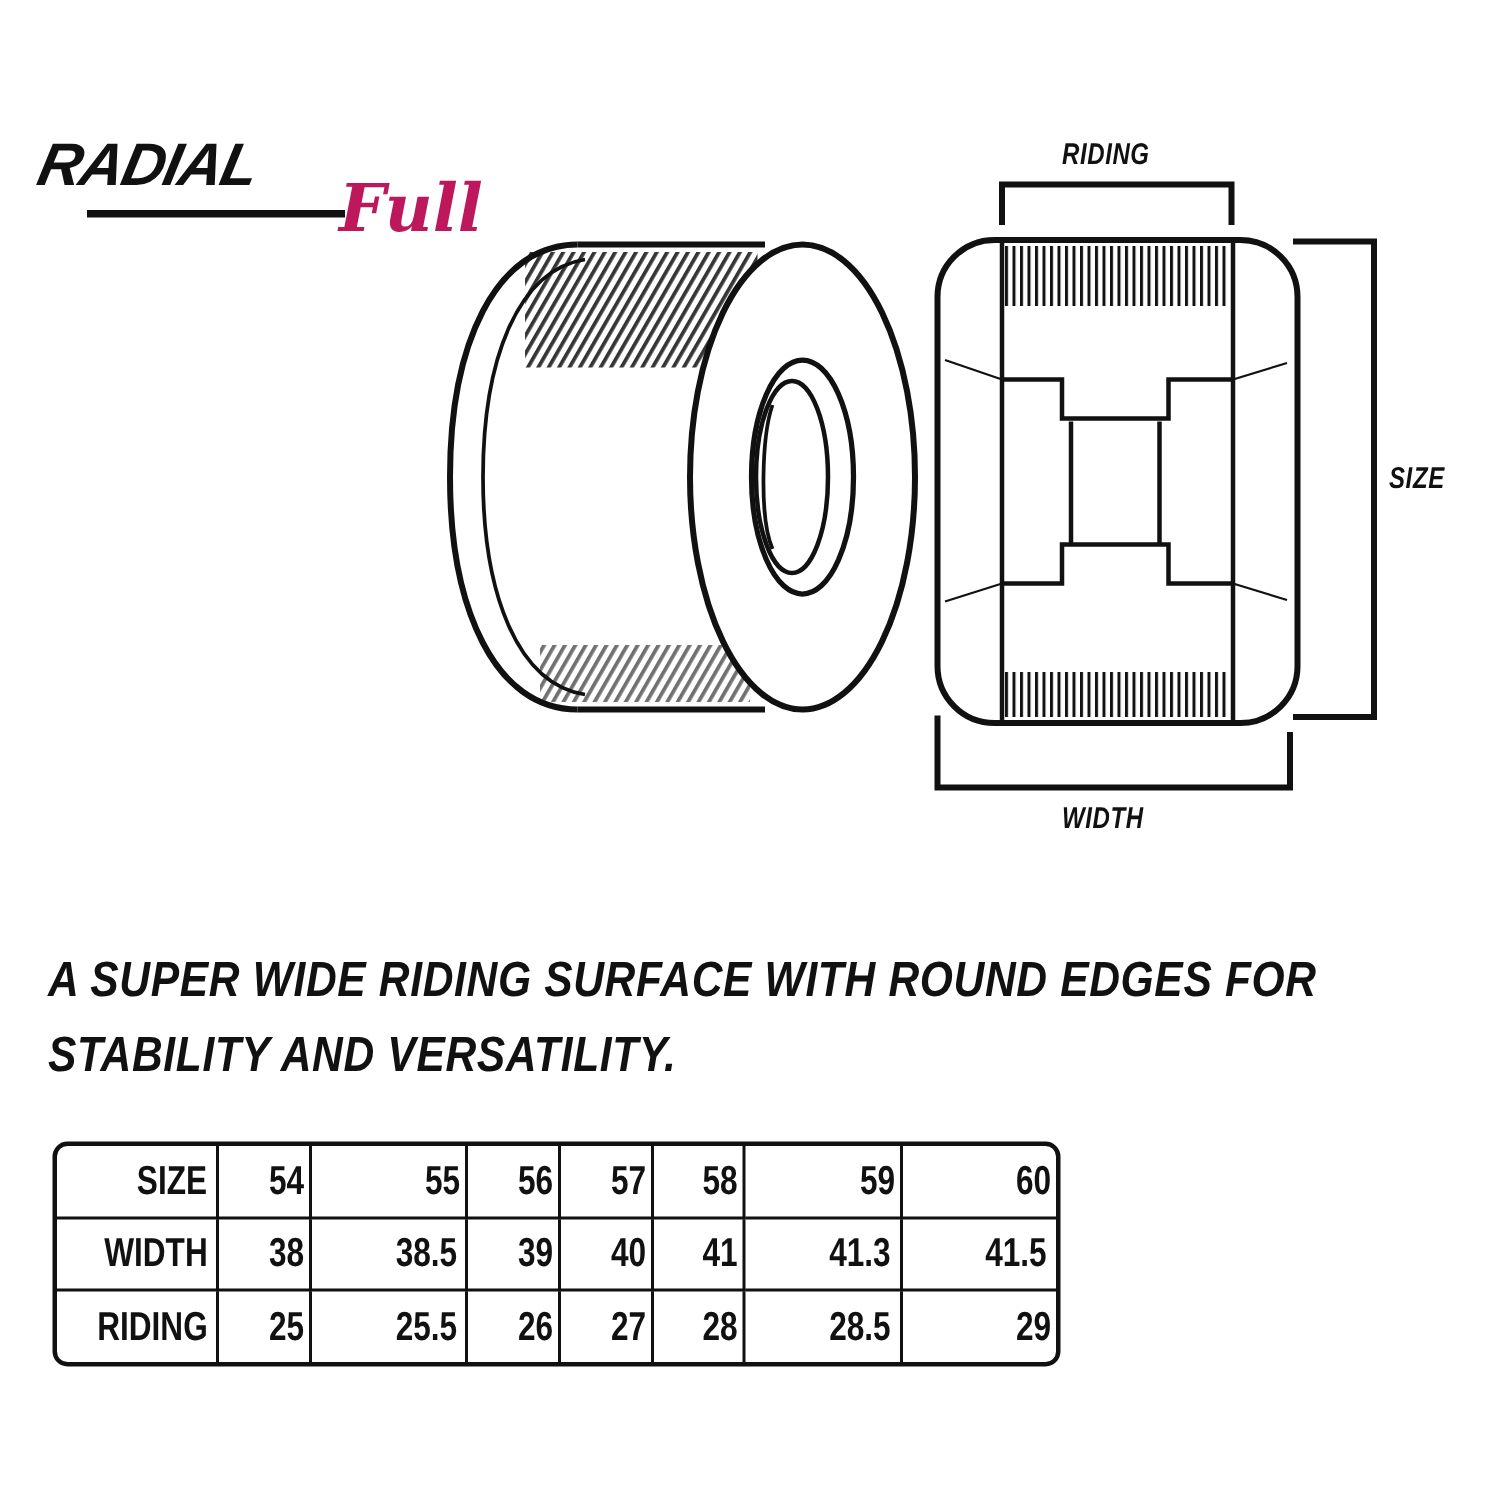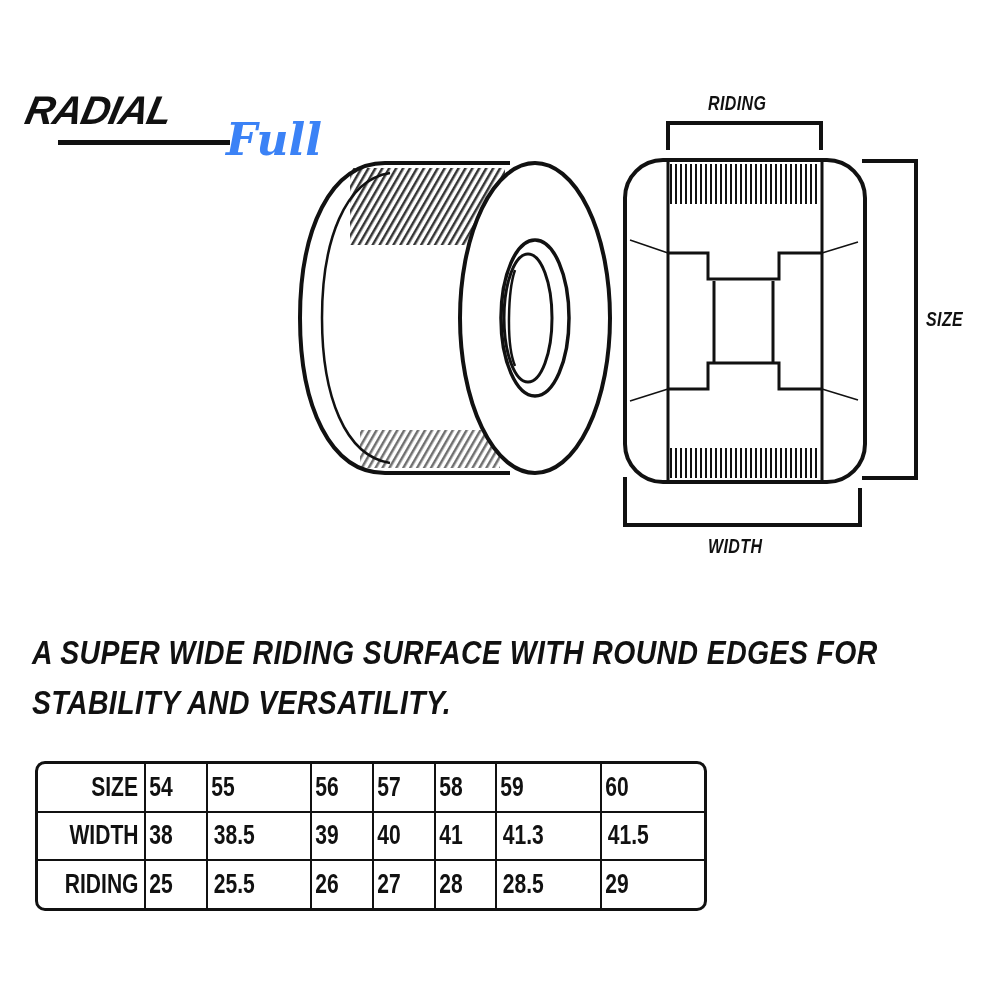--- a/index.html
+++ b/index.html
@@ -1,26 +1,26 @@
 <!DOCTYPE html>
 <html><head>
 <meta charset="utf-8">
 <style>
   html, body { margin:0; padding:0; background:#ffffff; }
   body { width:1000px; height:1000px; position:relative; overflow:hidden; font-family:"Liberation Sans", sans-serif; color:#111; }
   .logo { position:absolute; left:26px; top:88px; }
   .logo .radial { position:absolute; left:0; top:0; font-family:"Liberation Sans", sans-serif; font-weight:900; font-style:italic; font-size:40px; letter-spacing:-1px; color:#111; transform:skewX(-12deg); white-space:nowrap; }
   .logo .underline { position:absolute; left:32px; top:52px; width:172px; height:5px; background:#111; }
-  .logo .full { position:absolute; left:200px; top:26px; font-family:"DejaVu Serif", serif; font-weight:bold; font-style:italic; font-size:44px; color:#3b82f6; white-space:nowrap; }
+  .logo .full { position:absolute; left:200px; top:26px; font-family:"DejaVu Serif", serif; font-weight:bold; font-style:italic; font-size:44px; color:#be185d; white-space:nowrap; }
   .diagram { position:absolute; left:0; top:0; width:1000px; height:600px; }
   .dim-label { position:absolute; font-weight:bold; font-style:italic; font-size:20px; letter-spacing:0.5px; color:#111; transform:scaleX(0.8); transform-origin:left center; }
   .headline { position:absolute; left:32px; top:628px; width:920px; font-weight:900; font-style:italic; font-size:33px; line-height:50px; color:#111; letter-spacing:0.5px; transform:scaleX(0.86); transform-origin:left top; white-space:nowrap; }
   .spec-table { position:absolute; left:35px; top:761px; width:672px; height:150px; border:3px solid #111; border-radius:10px; box-sizing:border-box; overflow:hidden; }
   .spec-table table { width:100%; height:100%; border-collapse:collapse; }
-  .spec-table td { border:2px solid #111; text-align:left; font-weight:bold; font-size:27px; color:#111; padding:0; }
+  .spec-table td { border:2px solid #111; text-align:right; font-weight:bold; font-size:27px; color:#111; padding:0; }
   .spec-table tr:first-child td { border-top:none; }
   .spec-table tr:last-child td { border-bottom:none; }
   .spec-table td:first-child { border-left:none; text-align:right; padding-right:6px; width:100px; }
   .spec-table td:last-child { border-right:none; }
   .cell-text { display:inline-block; transform:scaleX(0.78); transform-origin:center; }
   .spec-table td:first-child .cell-text { transform-origin:right center; }
 </style>
 </head>
 <body>
 

